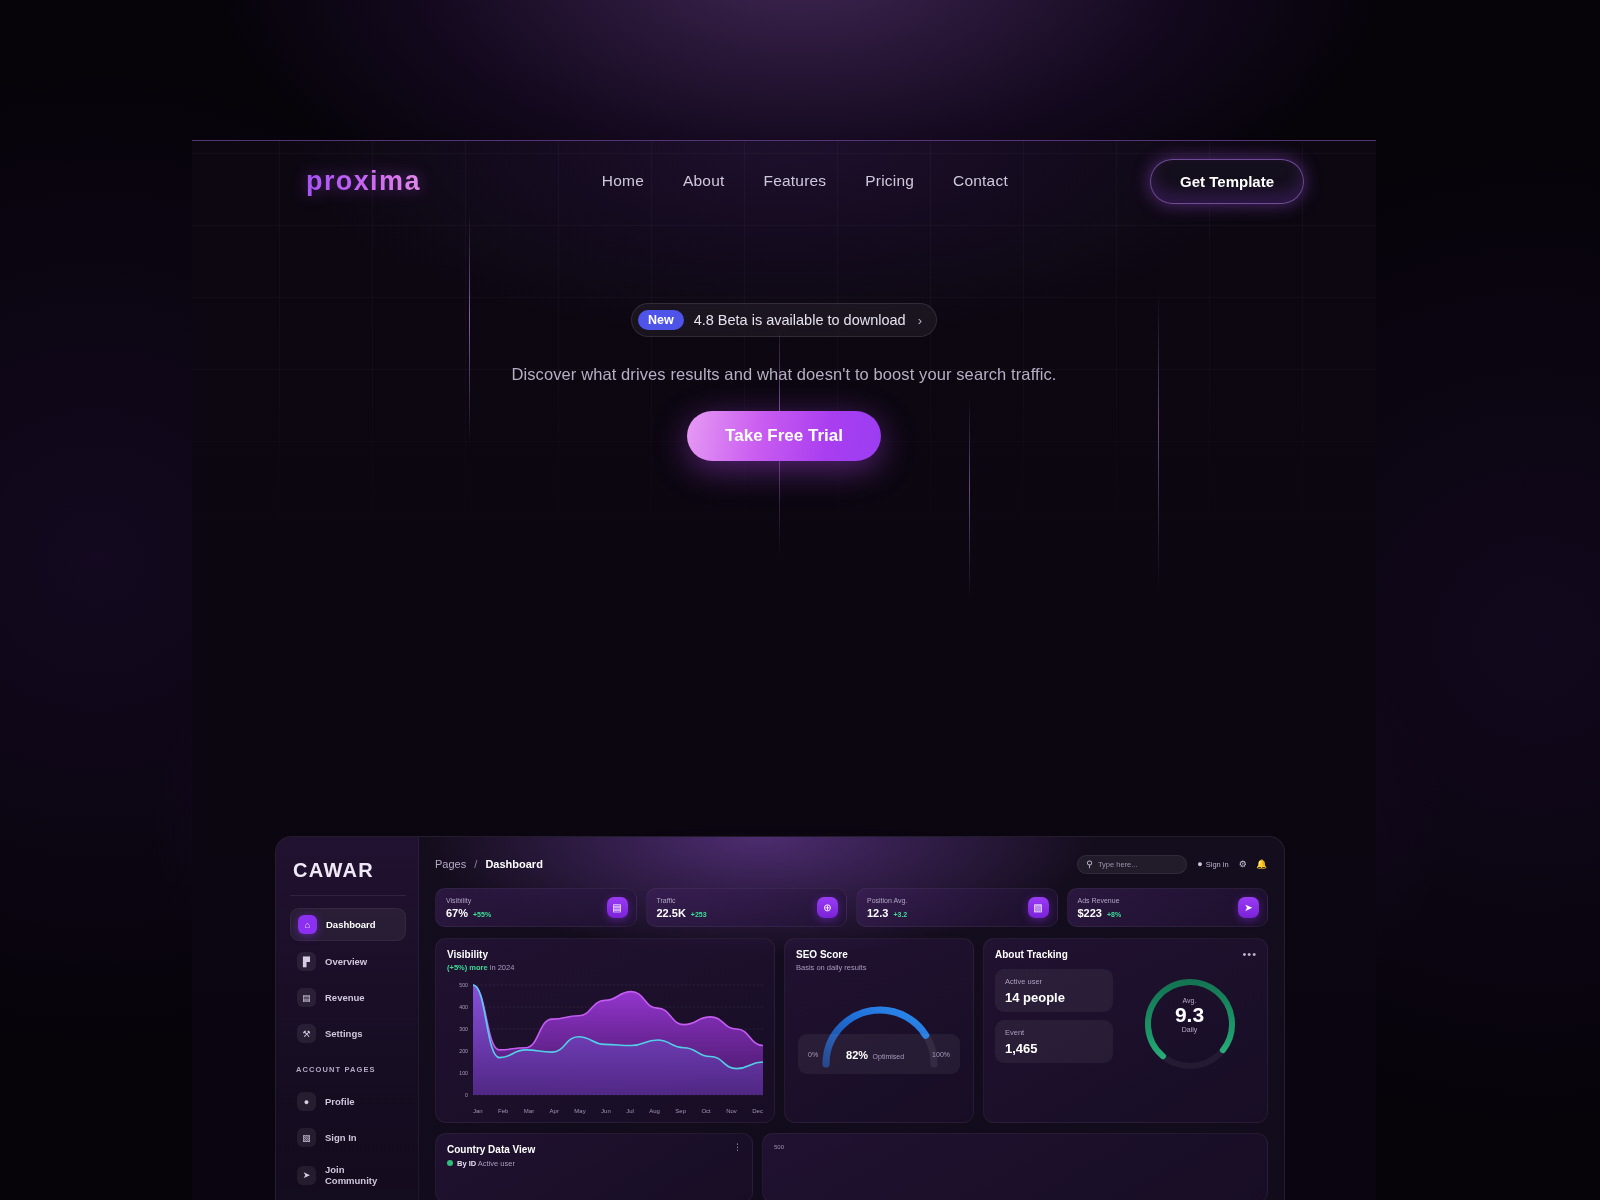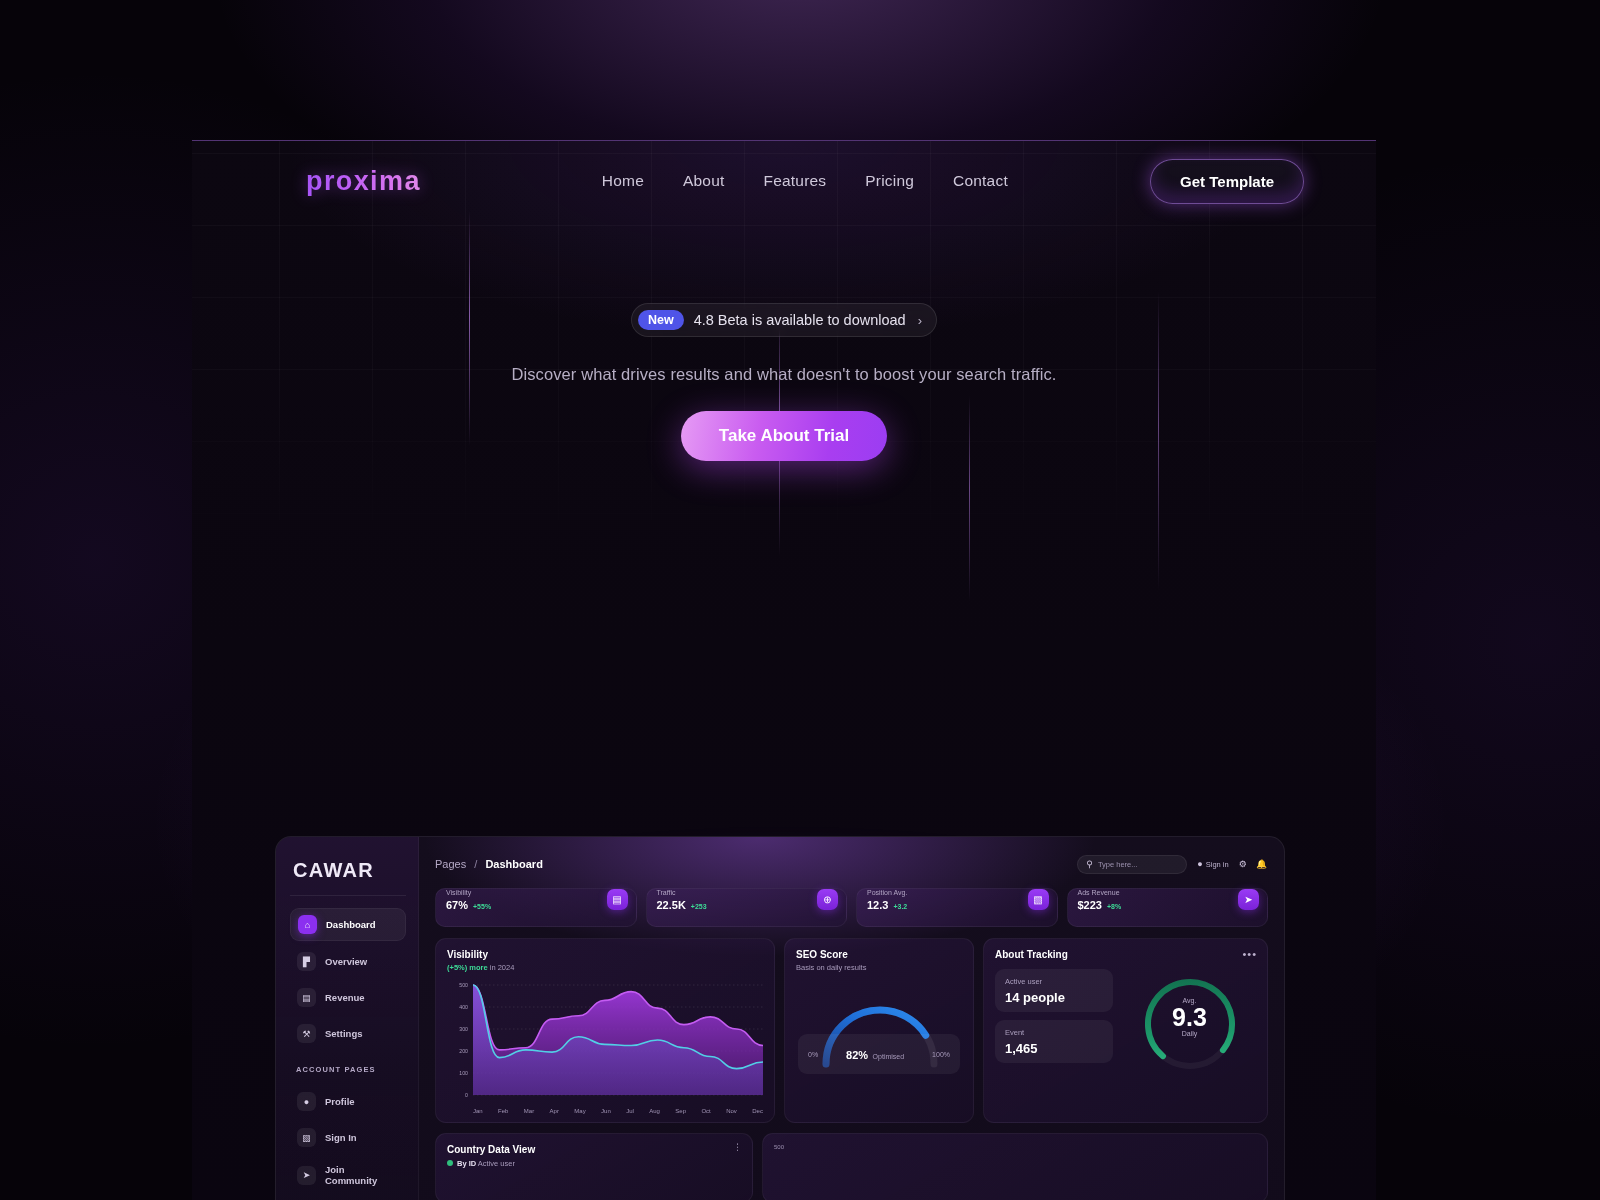--- a/index.html
+++ b/index.html
@@ -193,21 +193,21 @@
   .search span.ph { color: #9b90ad; font-size: 7.5px; }
   .mini { color: #bfb4cf; font-size: 7.5px; display: flex; align-items: center; gap: 3px; }
   .mini-ico { font-size: 9px; color: #cfc4de; }
 
   
   .stats { display: flex; gap: 9px; margin-top: 11px; }
   .stat {
     flex: 1; height: 39px; border-radius: 10px;
     background: linear-gradient(135deg, rgba(62,33,92,0.55), rgba(36,19,56,0.55));
     border: 1px solid rgba(255,255,255,0.05);
-    display: flex; padding: 0 8px 0 10px;
+    display: flex; align-items: center; padding: 0 8px 0 10px;
   }
   .stat-l { flex: 1; }
   .stat-t { color: #b2a5c4; font-size: 7px; margin-bottom: 3px; }
   .stat-v { color: #fff; font-size: 11px; font-weight: 700; display: flex; align-items: baseline; gap: 5px; }
   .stat-d { color: #3ddc97; font-size: 7px; font-weight: 700; }
   .stat-ico {
     width: 21px; height: 21px; border-radius: 7px; flex: 0 0 21px;
     background: linear-gradient(180deg, #9a3bf5, #7a22d8);
     display: flex; align-items: center; justify-content: center;
     color: #fff; font-size: 10px;
@@ -252,21 +252,21 @@
   .usr-left { width: 118px; flex: 0 0 118px; }
   .usr-tile {
     height: 43px; border-radius: 9px; padding: 8px 10px; margin-bottom: 8px;
     background: rgba(255,255,255,0.055);
   }
   .usr-k { color: #ab9fbe; font-size: 7.5px; }
   .usr-v { color: #fff; font-size: 13px; font-weight: 700; margin-top: 4px; }
   .usr-ring { flex: 1; position: relative; display: flex; align-items: center; justify-content: center; }
   .ring-center { position: absolute; text-align: center; top: 28px; }
   .ring-cap { color: #b5a9c7; font-size: 7px; }
-  .ring-val { color: #fff; font-size: 25px; font-weight: 700; line-height: 1.05; }
+  .ring-val { color: #fff; font-size: 21px; font-weight: 700; line-height: 1.05; }
   .dots { position: absolute; right: 10px; top: 9px; color: #bdb1ce; font-size: 11px; letter-spacing: 1px; cursor: pointer; }
 
   
   .row2 { display: flex; gap: 9px; margin-top: 10px; }
   .c-country { width: 318px; flex: 0 0 318px; height: 70px; }
   .c-right { flex: 1; height: 70px; }
   .kebab { position: absolute; right: 10px; top: 8px; color: #b3a7c4; font-size: 9px; cursor: pointer; }
   .bydot { display: inline-block; width: 6px; height: 6px; border-radius: 50%; background: #2fbf7d; margin-right: 4px; }
   .c-sub2 { color: #a99cbc; font-size: 7.5px; margin-top: 4px; }
   .c-sub2 b { color: #e7e1f1; margin-top: 40px; }
@@ -297,21 +297,21 @@
 
     <div class="hero">
       <div class="badge">
         <span class="badge-new">New</span>
         <span class="badge-text">4.8 Beta is available to download</span>
         <span class="badge-arrow">›</span>
       </div>
 
 
       <div class="sub">Discover what drives results and what doesn't to boost your search traffic.</div>
-      <div class="trial">Take About Trial</div>
+      <div class="trial">Take Free Trial</div>
     </div>
 
     <div class="dash-glow"></div>
 
     <div class="dash">
 
       <div class="side">
         <div class="side-logo">CAWAR</div>
         <div class="side-list">
 

